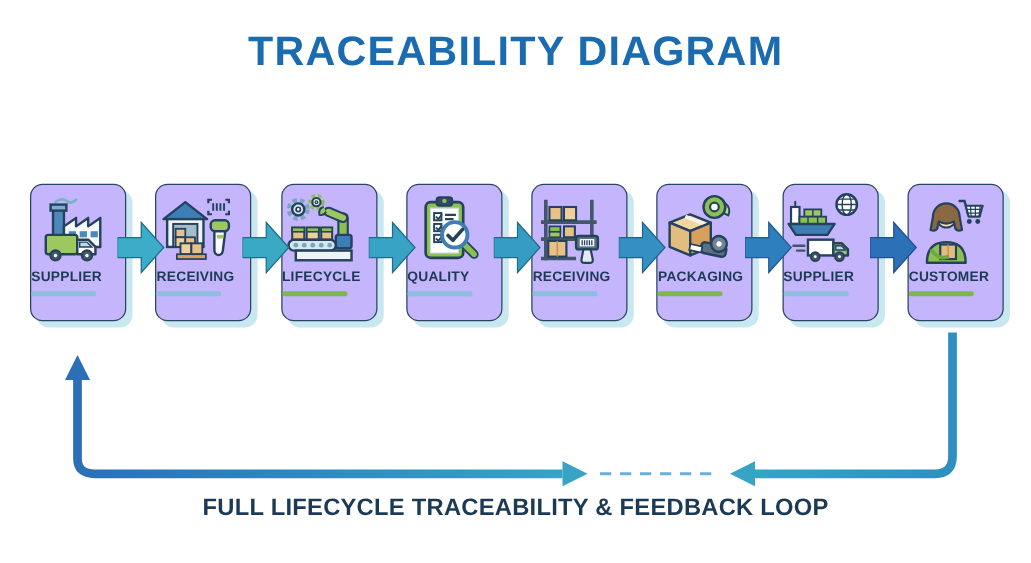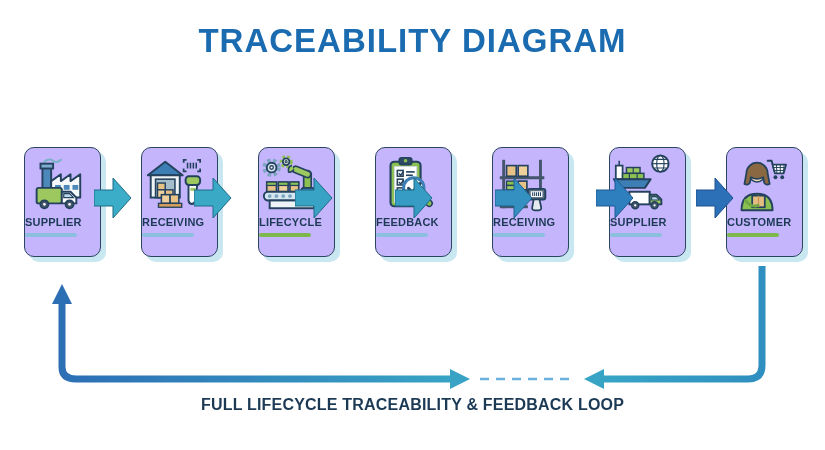--- a/index.html
+++ b/index.html
@@ -27,21 +27,21 @@
     margin-top:1px;font-size:11px;font-weight:bold;color:#1d3a55;
     letter-spacing:0.2px;white-space:nowrap;
   }
   .stage-underline{width:52px;height:3.5px;border-radius:2px;margin-top:5px;}
   .u-blue{background:#8cbede}
   .u-green{background:#7db84e}
   .flow-arrow{position:absolute;top:175px;width:38px;height:46px;z-index:3;}
   .loop-svg{position:absolute;top:258px;left:0;width:825px;height:170px;}
   .loop-caption{
     position:absolute;top:396px;left:0;width:100%;text-align:center;
-    font-size:16px;font-weight:bold;color:#1d3a55;letter-spacing:0.2px;
+    font-size:19px;font-weight:bold;color:#1d3a55;letter-spacing:0.2px;
   }
 </style>
 </head>
 <body>
 
 <div id="canvas">
 
   <div class="title">TRACEABILITY DIAGRAM</div>
 
   <div class="stage-row">
@@ -148,21 +148,21 @@
             <line x1="31" y1="23" x2="38" y2="23"></line>
           <line x1="31" y1="28.5" x2="40" y2="28.5"></line>
             <line x1="31" y1="32" x2="38" y2="32"></line>
           <line x1="31" y1="37.5" x2="40" y2="37.5"></line>
         </g>
         <line x1="47" y1="44" x2="55" y2="52" stroke="#24425e" stroke-width="7.5" stroke-linecap="round"></line>
         <line x1="47" y1="44" x2="55" y2="52" stroke="#8cc152" stroke-width="4.5" stroke-linecap="round"></line>
         <circle cx="39" cy="36" r="10.5" fill="#ffffff" stroke="#3d7fb5" stroke-width="3.2"></circle>
         <path d="M33.5 36.5 l4 4 l8 -9" fill="none" stroke="#24425e" stroke-width="3" stroke-linecap="round" stroke-linejoin="round"></path>
       </svg>
-      <div class="stage-label">FEEDBACK</div>
+      <div class="stage-label">QUALITY</div>
       <div class="stage-underline u-blue"></div>
     </div>
 
     <div class="stage-card">
       <svg class="stage-icon" viewBox="0 0 64 64">
         <line x1="11" y1="7" x2="11" y2="57" stroke="#44566b" stroke-width="3"></line>
         <line x1="49" y1="7" x2="49" y2="37" stroke="#44566b" stroke-width="3"></line>
         <line x1="7" y1="25.5" x2="53" y2="25.5" stroke="#44566b" stroke-width="3"></line>
         <line x1="7" y1="39.5" x2="44" y2="39.5" stroke="#44566b" stroke-width="3"></line>
         <line x1="7" y1="55.5" x2="36" y2="55.5" stroke="#44566b" stroke-width="3"></line>
@@ -181,20 +181,39 @@
           <line x1="45" y1="40.5" x2="45" y2="44.5"></line>
             <line x1="47" y1="40.5" x2="47" y2="44.5"></line>
           <line x1="49" y1="40.5" x2="49" y2="44.5"></line>
         </g>
         <path d="M42 48 l-1.5 8 q-0.6 3.2 2.6 3.2 h4 q3.2 0 2.6 -3.2 L48 48 Z" fill="#e3ebf0" stroke="#24425e" stroke-width="1.8"></path>
       </svg>
       <div class="stage-label">RECEIVING</div>
       <div class="stage-underline u-blue"></div>
     </div>
 
+    <div class="stage-card">
+      <svg class="stage-icon" viewBox="0 0 64 64">
+        <path d="M55.5 9.5 q5.5 4 3 10.5 l-5 -2.5" fill="#b9dc8e" stroke="#24425e" stroke-width="1.6"></path>
+        <circle cx="47" cy="13" r="9" fill="#8cc152" stroke="#24425e" stroke-width="2"></circle>
+        <circle cx="47" cy="13" r="3.6" fill="#fff" stroke="#24425e" stroke-width="1.8"></circle>
+        <path d="M10 26 L27 19 L44 26 L27 33 Z" fill="#f0d6a0" stroke="#24425e" stroke-width="2" stroke-linejoin="round"></path>
+        <path d="M23 20.7 L40 27.7" stroke="#f7f3ea" stroke-width="3"></path>
+        <path d="M10 26 L27 33 V53 L10 46 Z" fill="#e3bc80" stroke="#24425e" stroke-width="2" stroke-linejoin="round"></path>
+        <path d="M44 26 V46 L27 53 V33 Z" fill="#d9a05b" stroke="#24425e" stroke-width="2" stroke-linejoin="round"></path>
+        <g transform="rotate(12 48 47)">
+          <rect x="36" y="44" width="21" height="9" rx="3" fill="#5b7083" stroke="#24425e" stroke-width="2"></rect>
+          <circle cx="50" cy="43" r="6.5" fill="#6d8496" stroke="#24425e" stroke-width="2"></circle>
+          <circle cx="50" cy="43" r="2.2" fill="#fff"></circle>
+          <rect x="27" y="48" width="10" height="5" fill="#fff" stroke="#24425e" stroke-width="1.4"></rect>
+        </g>
+      </svg>
+      <div class="stage-label">PACKAGING</div>
+      <div class="stage-underline u-green"></div>
+    </div>
 
     <div class="stage-card">
       <svg class="stage-icon" viewBox="0 0 64 64">
         <circle cx="52" cy="11" r="8.5" fill="#fff" stroke="#24425e" stroke-width="2"></circle>
         <ellipse cx="52" cy="11" rx="3.8" ry="8.5" fill="none" stroke="#24425e" stroke-width="1.2"></ellipse>
         <line x1="43.5" y1="11" x2="60.5" y2="11" stroke="#24425e" stroke-width="1.2"></line>
         <path d="M45.5 6.5 h13 M45.5 15.5 h13" stroke="#24425e" stroke-width="1.2"></path>
         <rect x="6" y="13" width="7" height="14" fill="#fff" stroke="#24425e" stroke-width="1.8"></rect>
         <line x1="9.5" y1="13" x2="9.5" y2="8" stroke="#24425e" stroke-width="1.6"></line>
         <rect x="17" y="15" width="14" height="6" fill="#9dc860" stroke="#24425e" stroke-width="1.5"></rect>

